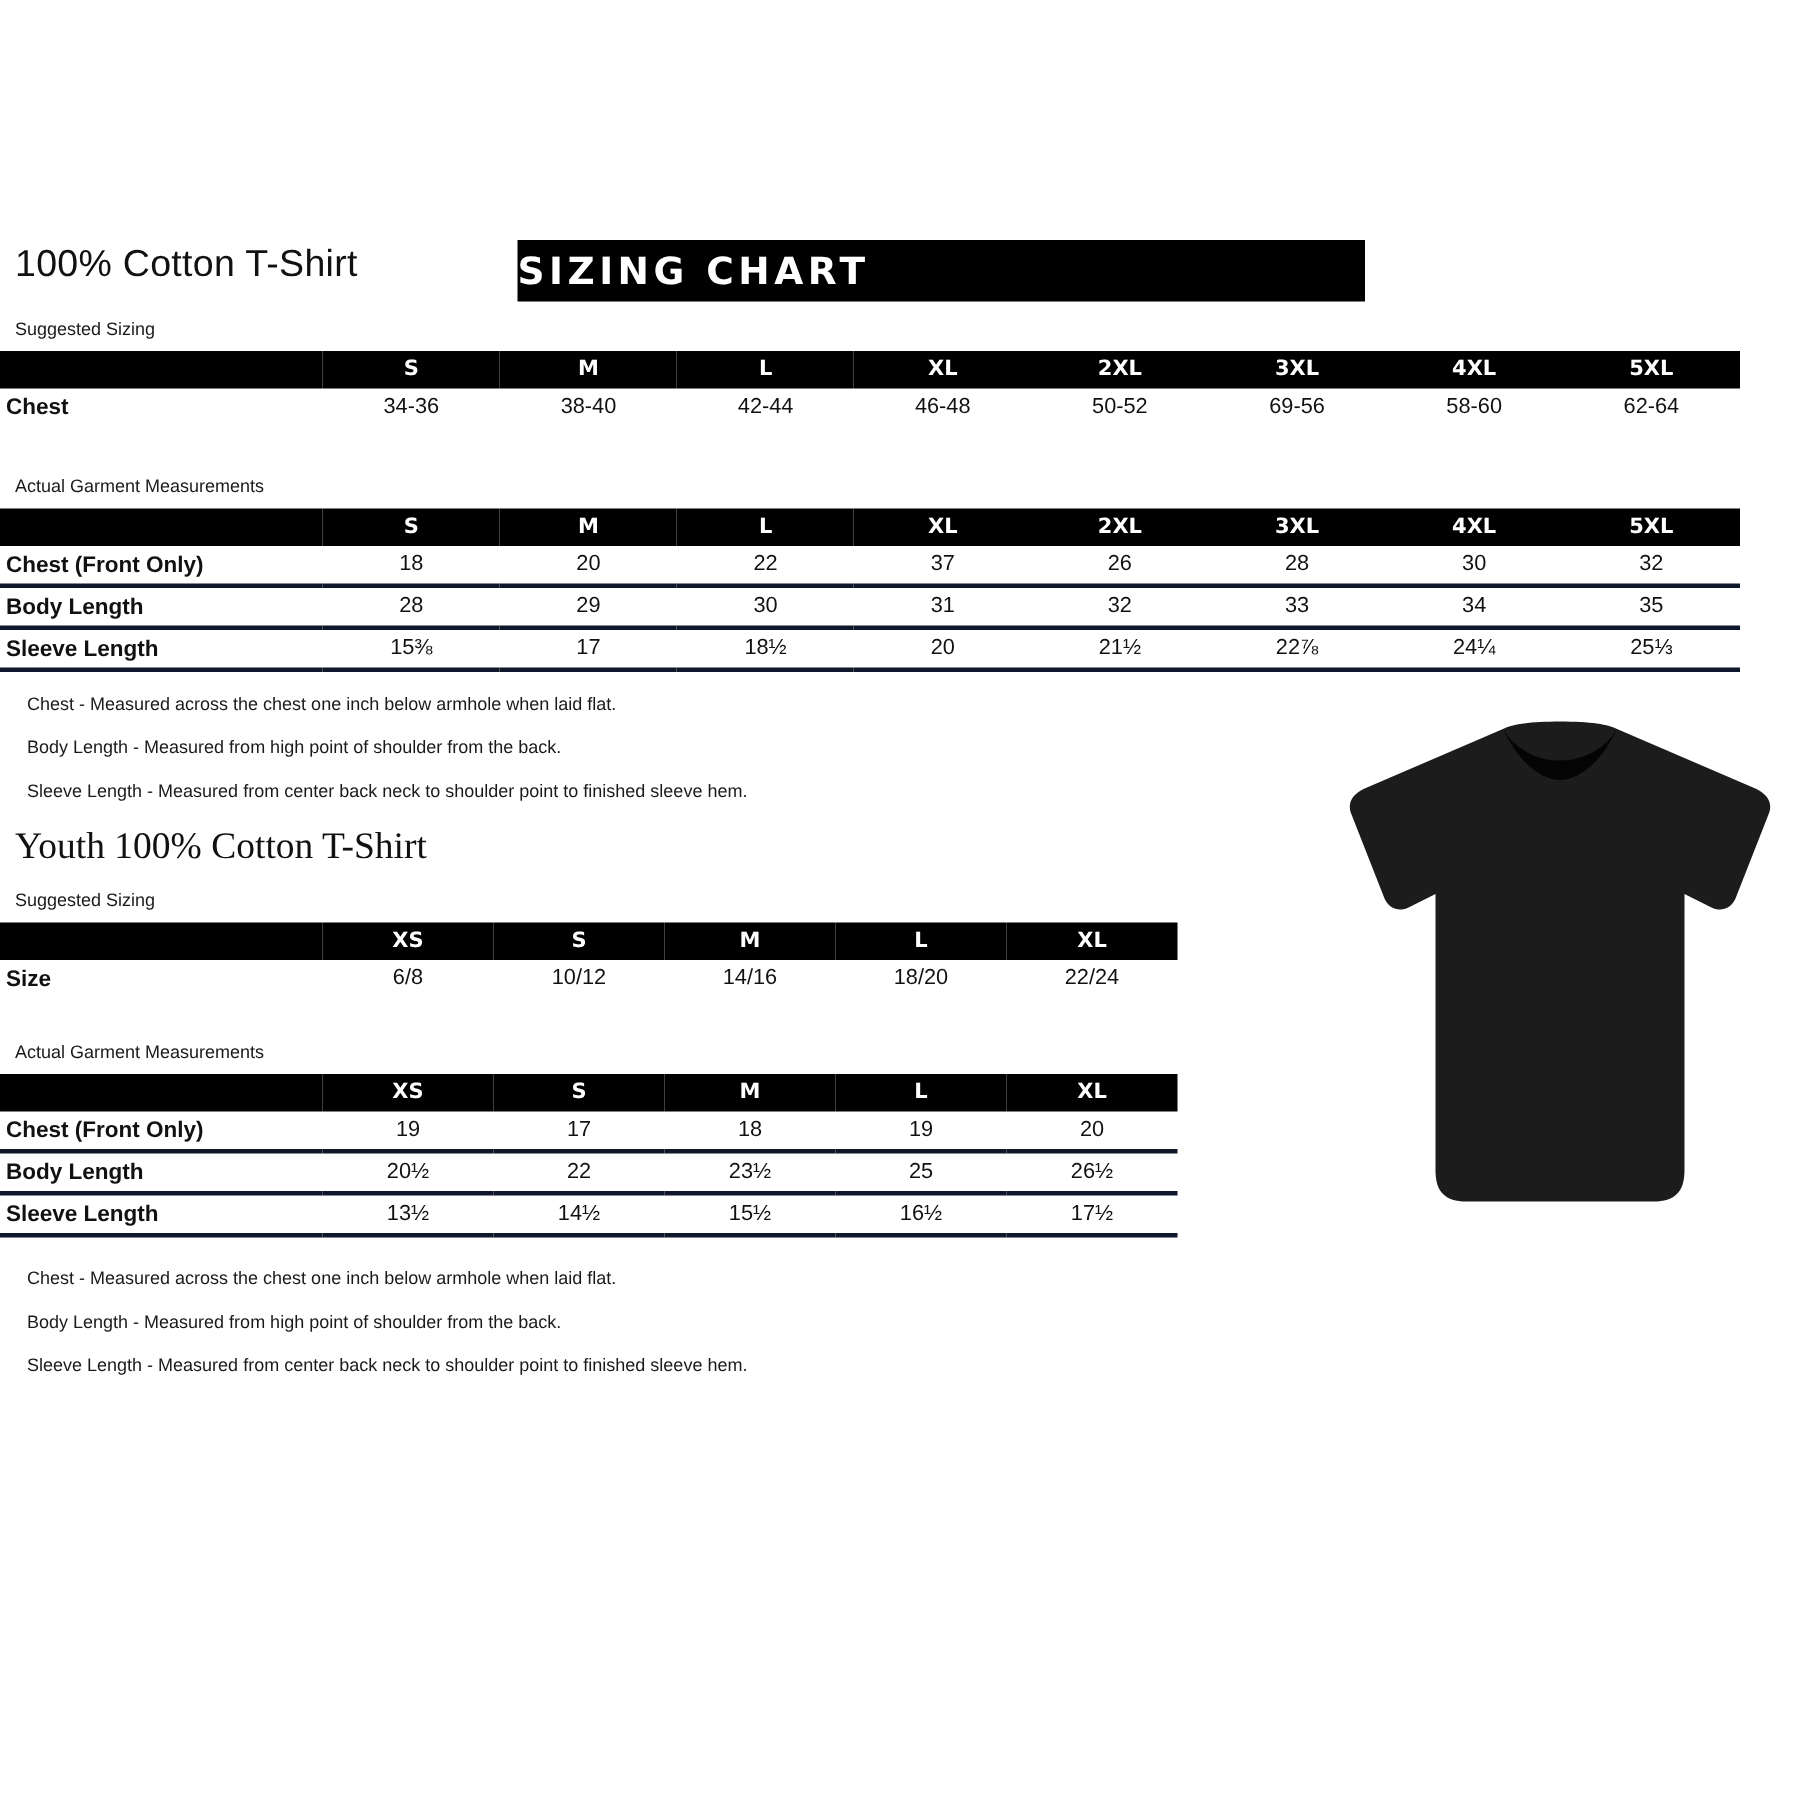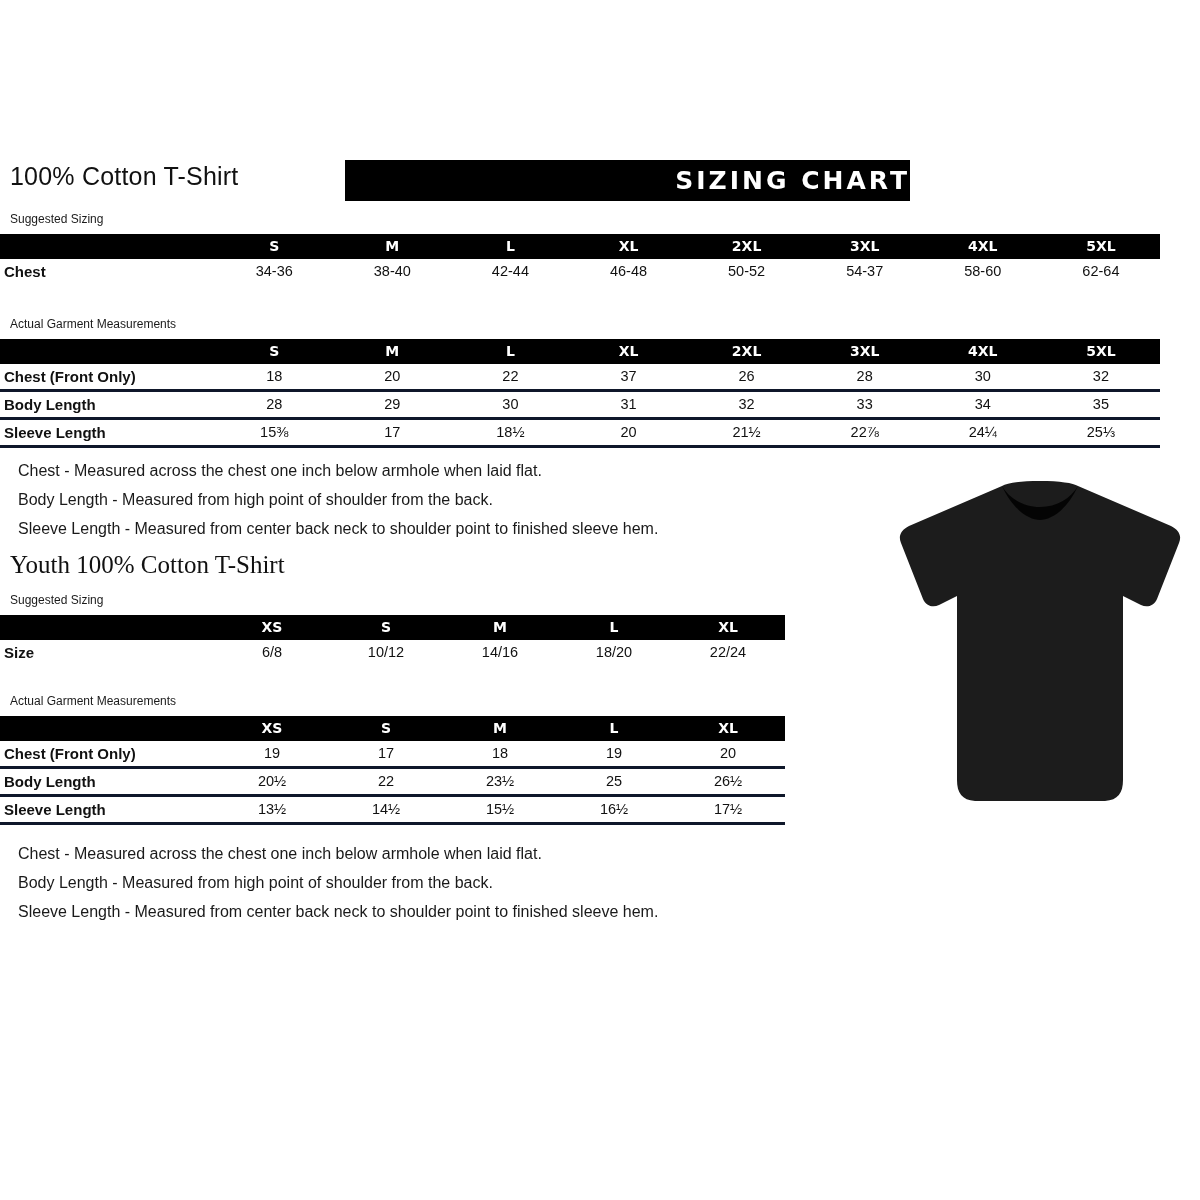--- a/index.html
+++ b/index.html
@@ -44,21 +44,21 @@
   .sizing-banner {
     position: absolute;
     left: 335px;
     top: 0px;
     width: 565px;
     height: 41px;
     background: #000000;
     color: #ffffff;
     display: flex;
     align-items: center;
-    justify-content: flex-end;
+    justify-content: flex-start;
   }
   .sizing-banner span {
     font-family: "DejaVu Sans", sans-serif;
     font-weight: bold;
     font-size: 25px;
     letter-spacing: 3px;
   }
 
   .sub-label {
     position: absolute;
@@ -113,21 +113,21 @@
   table.adult col.c0 { width: 215px; }
   table.adult col.cx { width: 118px; }
 
   
   table.youth { width: 785px; }
   table.youth col.c0 { width: 215px; }
   table.youth col.cx { width: 114px; }
 
   .note {
     position: absolute;
-    font-size: 16px;
+    font-size: 12px;
     color: #1a1a1a;
     white-space: nowrap;
   }
 
   .title-youth {
     position: absolute;
     left: 10px;
     top: 551px;
     font-size: 25px;
     font-weight: 400;
@@ -185,21 +185,21 @@
       </tr>
     </thead>
     <tbody>
       <tr>
         <td class="rowhead">Chest</td>
         <td>34-36</td>
         <td>38-40</td>
         <td>42-44</td>
         <td>46-48</td>
         <td>50-52</td>
-        <td>54-37</td>
+        <td>69-56</td>
         <td>58-60</td>
         <td>62-64</td>
       </tr>
     </tbody>
   </table>
 
   <div class="sub-label" style="left:10px; top:317px;">Actual Garment Measurements</div>
 
   <table class="sz adult" style="left:0px; top:339px;">
     <colgroup>

